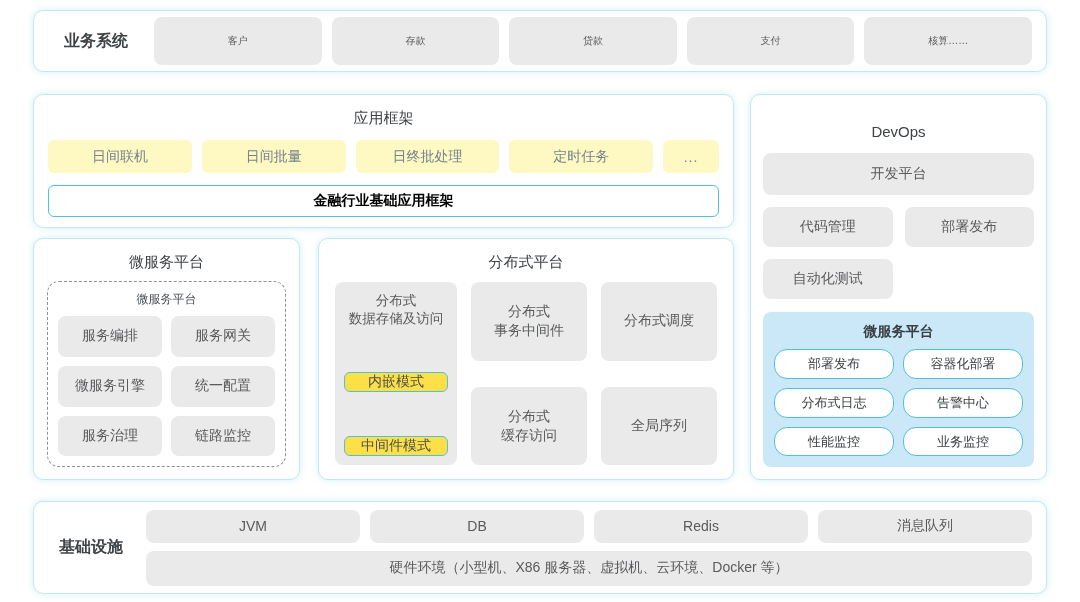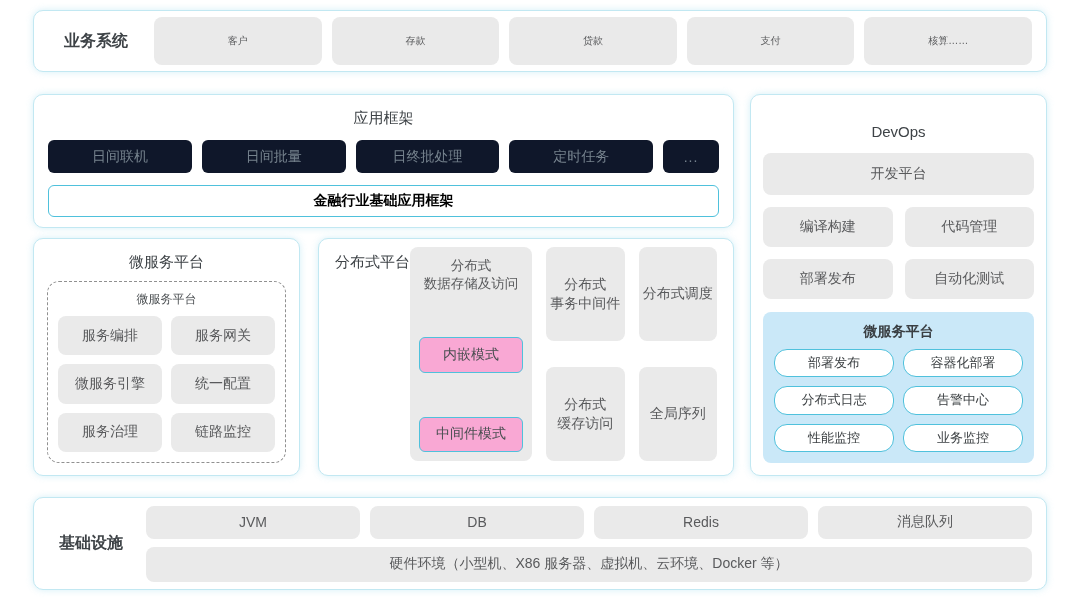--- a/index.html
+++ b/index.html
@@ -50,21 +50,21 @@
   
   .middle { flex: 1 1 auto; display: flex; gap: 16px; }
   .left-col { width: 701px; flex: 0 0 701px; display: flex; flex-direction: column; gap: 10px; }
 
   
   .af-panel { height: 134px; flex: 0 0 134px; padding: 10px 14px; display: flex; flex-direction: column; }
   .af-panel .panel-title { margin: 4px 0 12px; }
   .af-row { display: flex; gap: 10px; }
   .af-box {
     flex: 1 1 0; height: 33px;
-    background: #0f172a; border-radius: 6px;
+    background: #fef9c3; border-radius: 6px;
     display: flex; align-items: center; justify-content: center;
     color: #76838e; font-size: 14px;
   }
   .af-box.dots { flex: 0 0 56px; letter-spacing: 1px; }
   .af-base {
     margin-top: 12px; height: 33px;
     border: 1px solid #4fc1dc; border-radius: 6px; background: #fff;
     display: flex; align-items: center; justify-content: center;
     color: #000000; font-size: 14px; font-weight: 700;
   }
@@ -77,38 +77,38 @@
   .ms-dashed {
     flex: 1 1 auto;
     border: 1px dashed #909090; border-radius: 12px;
     padding: 5px 10px 10px;
     display: flex; flex-direction: column;
   }
   .ms-inner-title { text-align: center; font-size: 12px; color: #4b4f52; margin: 4px 0 8px; }
   .ms-grid { flex: 1 1 auto; display: grid; grid-template-columns: 1fr 1fr; grid-auto-rows: 1fr; gap: 9px; }
 
   
-  .dist-panel { flex: 1 1 auto; padding: 8px 16px 14px; display: flex; }
+  .dist-panel { flex: 1 1 auto; padding: 8px 16px 14px; display: flex; flex-direction: column; }
   .dist-panel .panel-title { margin: 6px 0 10px; }
   .dist-grid {
     flex: 1 1 auto; display: grid;
     grid-template-columns: 122px 1fr 1fr;
     grid-template-rows: 1fr 1fr;
     gap: 26px 14px;
   }
   .storage {
     grid-row: 1 / span 2;
     background: #eaeaea; border-radius: 8px;
     padding: 10px 9px 9px;
     display: flex; flex-direction: column; gap: 8px;
   }
   .storage-title { text-align: center; font-size: 13.5px; color: #595a5c; }
   .mode-box {
     flex: 1 1 0;
-    background: #f9a8d4; border: 1px solid #4fc1dc; border-radius: 6px;
+    background: #fde047; border: 1px solid #4fc1dc; border-radius: 6px;
     display: flex; align-items: center; justify-content: center;
     font-size: 14px; color: #4b4f52; margin-top: 36px;
   }
 
   
   .devops-panel { flex: 1 1 auto; padding: 8px 12px 12px; display: flex; flex-direction: column; }
   .devops-panel .panel-title { margin: 20px 0 13px; }
   .devops-platform { height: 42px; flex: 0 0 42px; }
   .devops-grid { display: grid; grid-template-columns: 1fr 1fr; gap: 12px; margin-top: 12px; }
   .devops-grid .gbox { height: 40px; }
@@ -203,21 +203,20 @@
           </div>
         </div>
 
       </div>
     </div>
 
     <div class="panel devops-panel">
       <div class="panel-title">DevOps</div>
       <div class="gbox devops-platform">开发平台</div>
       <div class="devops-grid">
-        <div class="gbox">编译构建</div>
         <div class="gbox">代码管理</div>
         <div class="gbox">部署发布</div>
         <div class="gbox">自动化测试</div>
       </div>
       <div class="monitor">
         <div class="monitor-title">微服务平台</div>
         <div class="monitor-grid">
           <div class="mon-box">部署发布</div>
           <div class="mon-box">容器化部署</div>
           <div class="mon-box">分布式日志</div>

